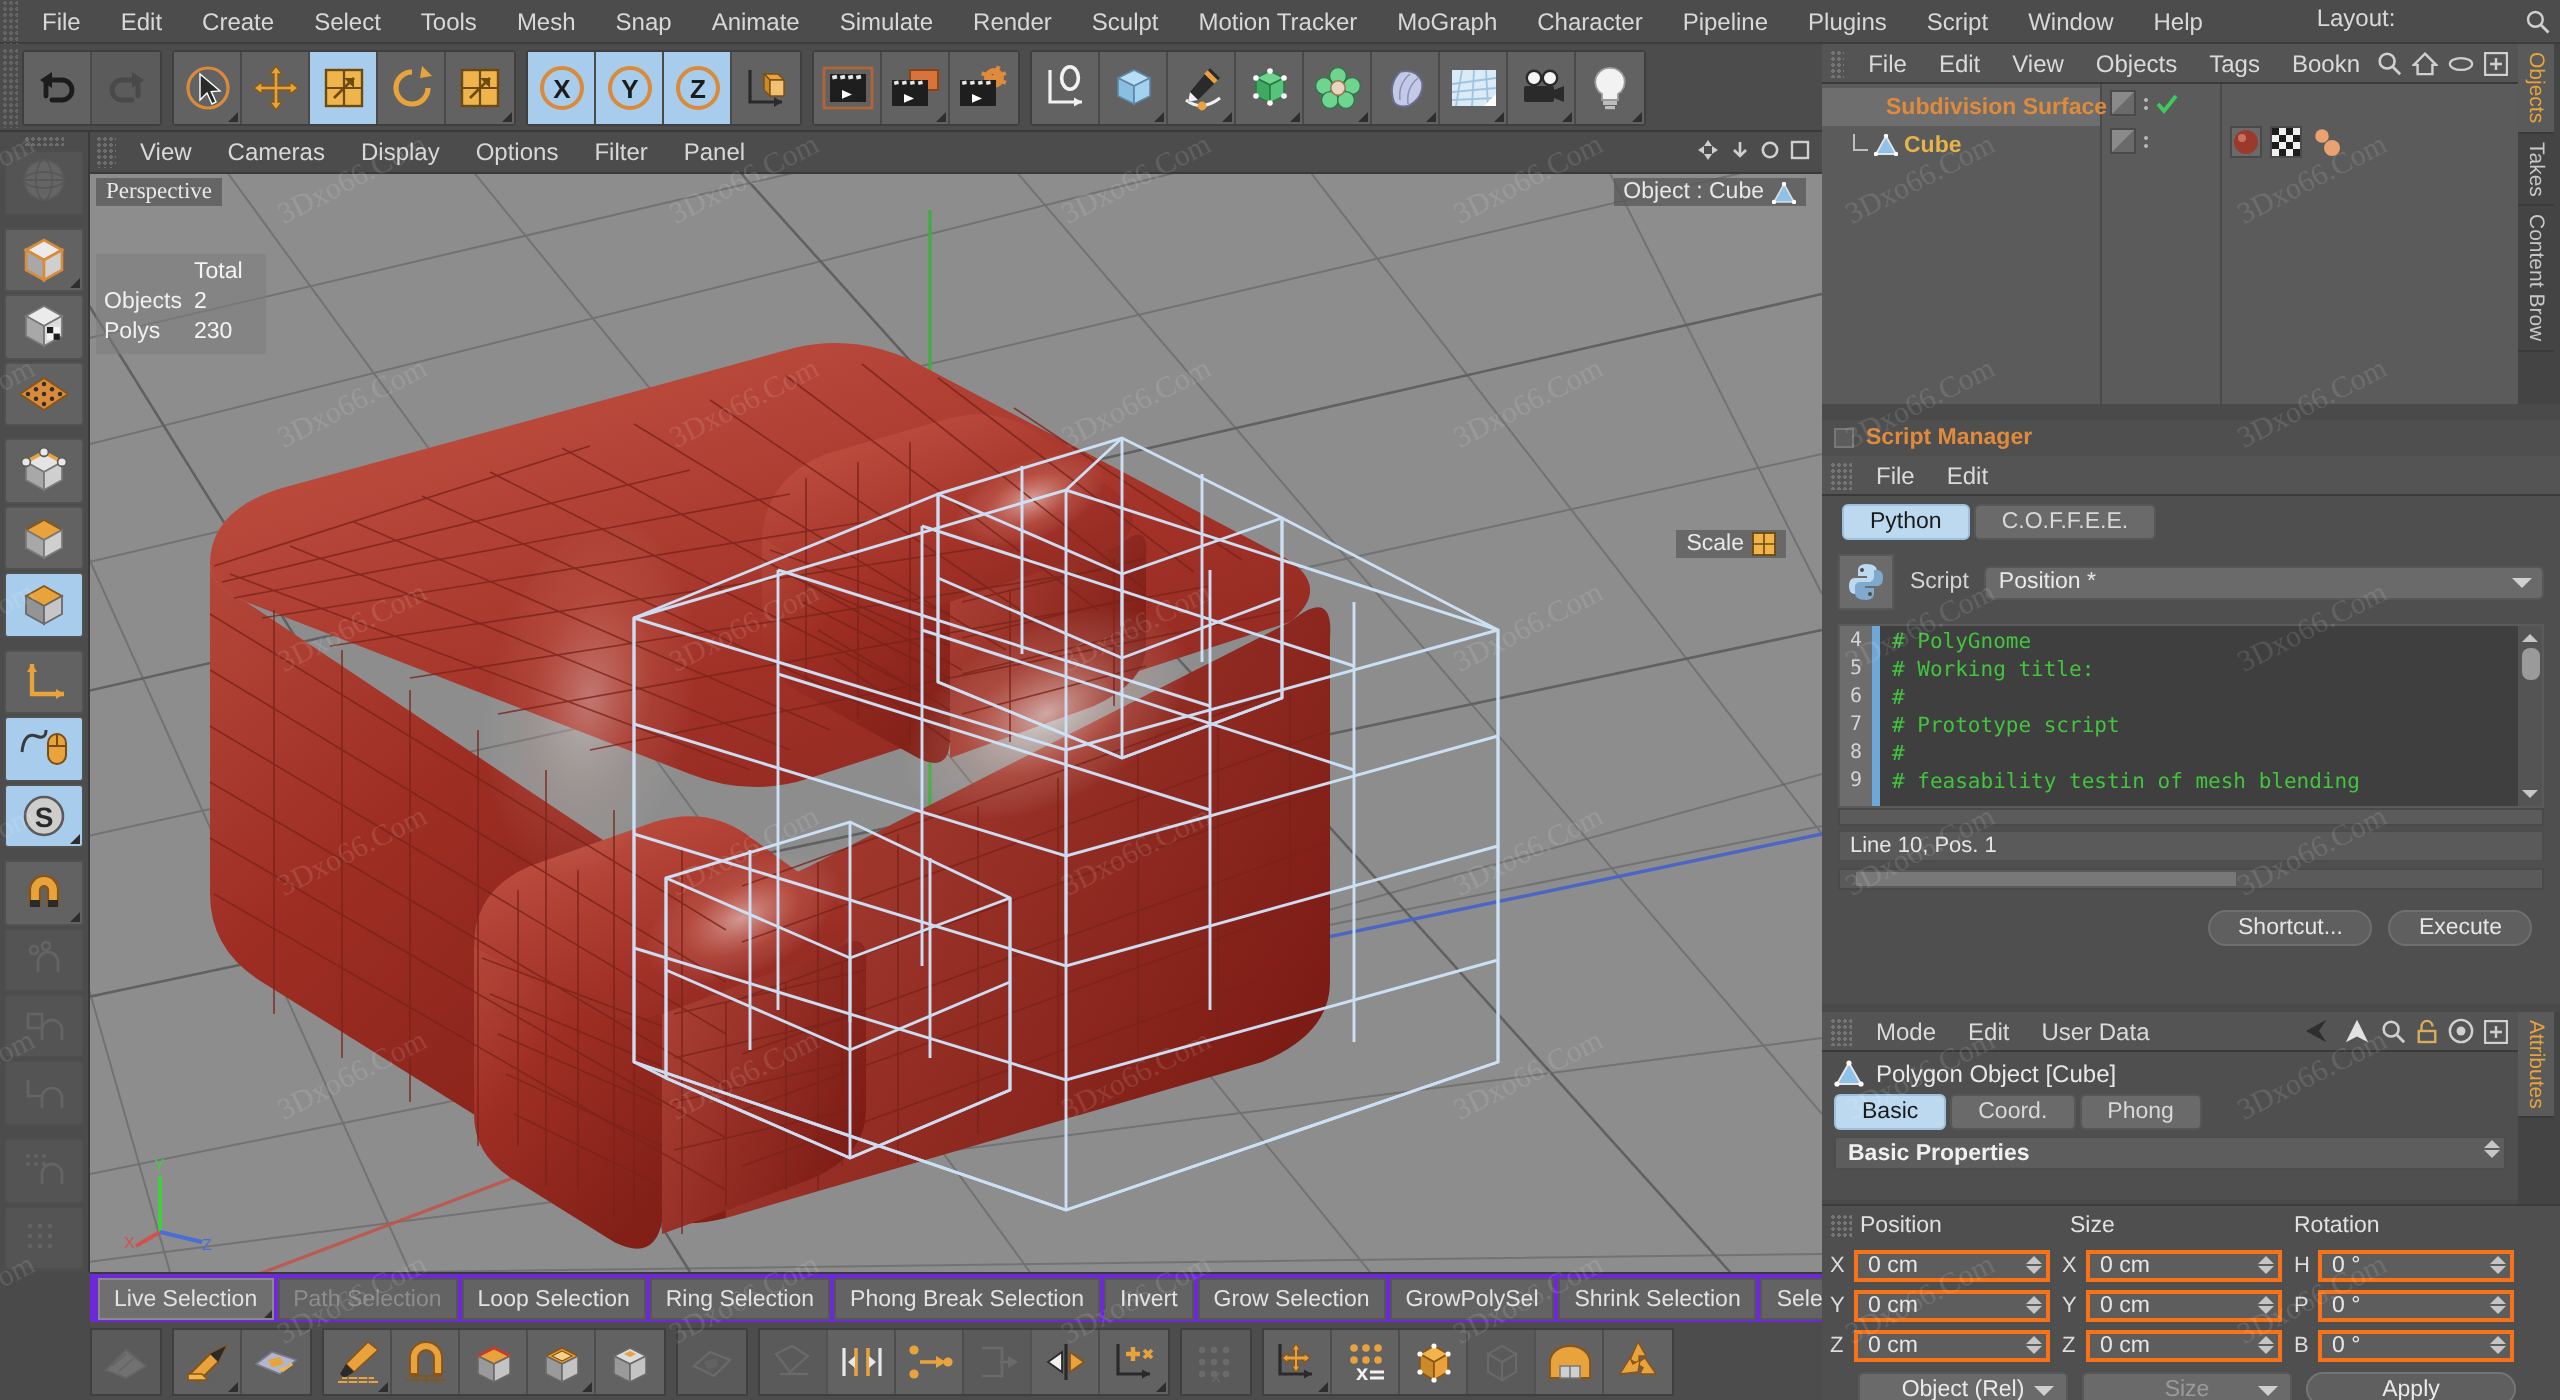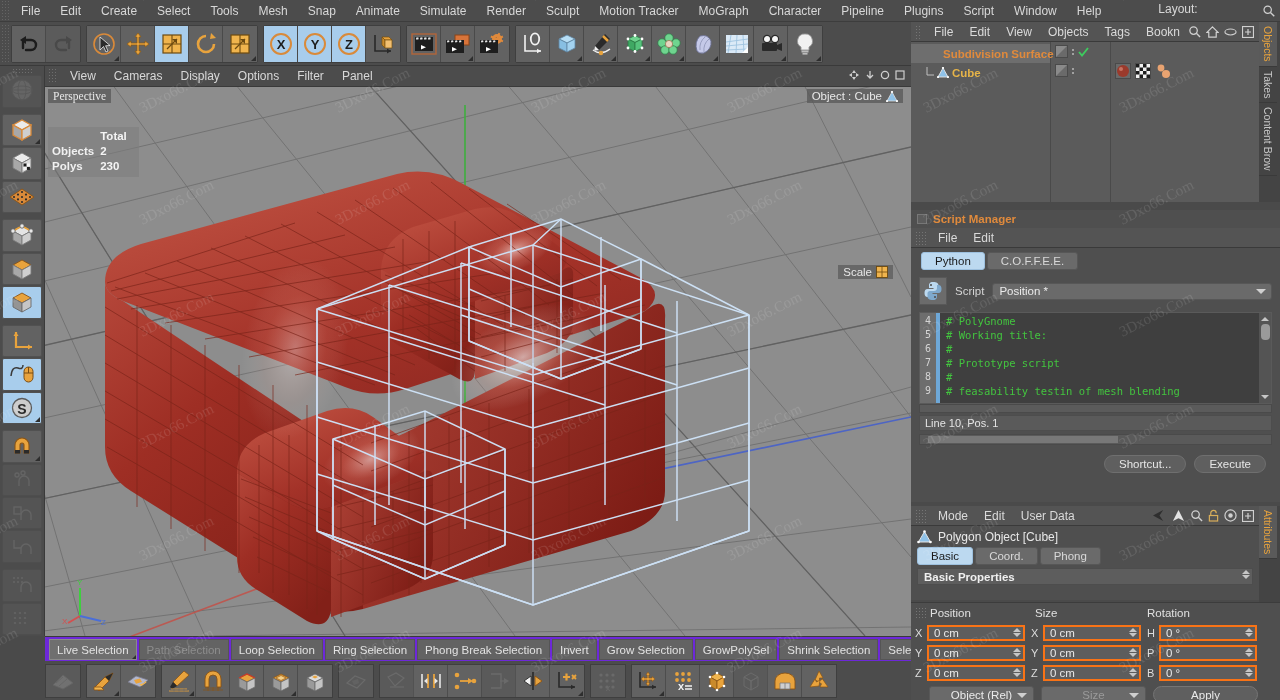--- a/index.html
+++ b/index.html
@@ -114,21 +114,21 @@
     position:absolute; right:18px; top:178px; padding:1px 5px;
     background:rgba(95,95,95,.8); color:#e8e8e8; font-size:11.5px; z-index:4;
     display:flex; align-items:center; gap:4px;
   }
   .vp-stats {
     position:absolute; left:3px; top:40px; z-index:4;
     background:rgba(125,125,125,.55); padding:2px 6px 3px 4px;
     font-size:11.5px; color:#f0f0f0;
   }
   .vp-stats table { border-collapse:collapse; }
-  .vp-stats td { padding:0 6px 0 0; font-size:11.5px; line-height:15px;font-weight:bold; }
+  .vp-stats td { padding:0 6px 0 0; font-size:11.5px; line-height:15px; }
   .vp-stats td.num { color:#f4f4f4; }
   .vp-axis { position:absolute; left:15px; bottom:10px; width:50px; height:50px; z-index:4; }
 
   
   .modebar {
     position:absolute; left:45px; top:636px; width:866px; height:25px;
     background:#6d28d9; display:flex; align-items:center; overflow:hidden;
     border-top:1px solid #3a3a3a;
   }
   .modebar .mgrip { width:8px; height:20px; margin:0 2px;

